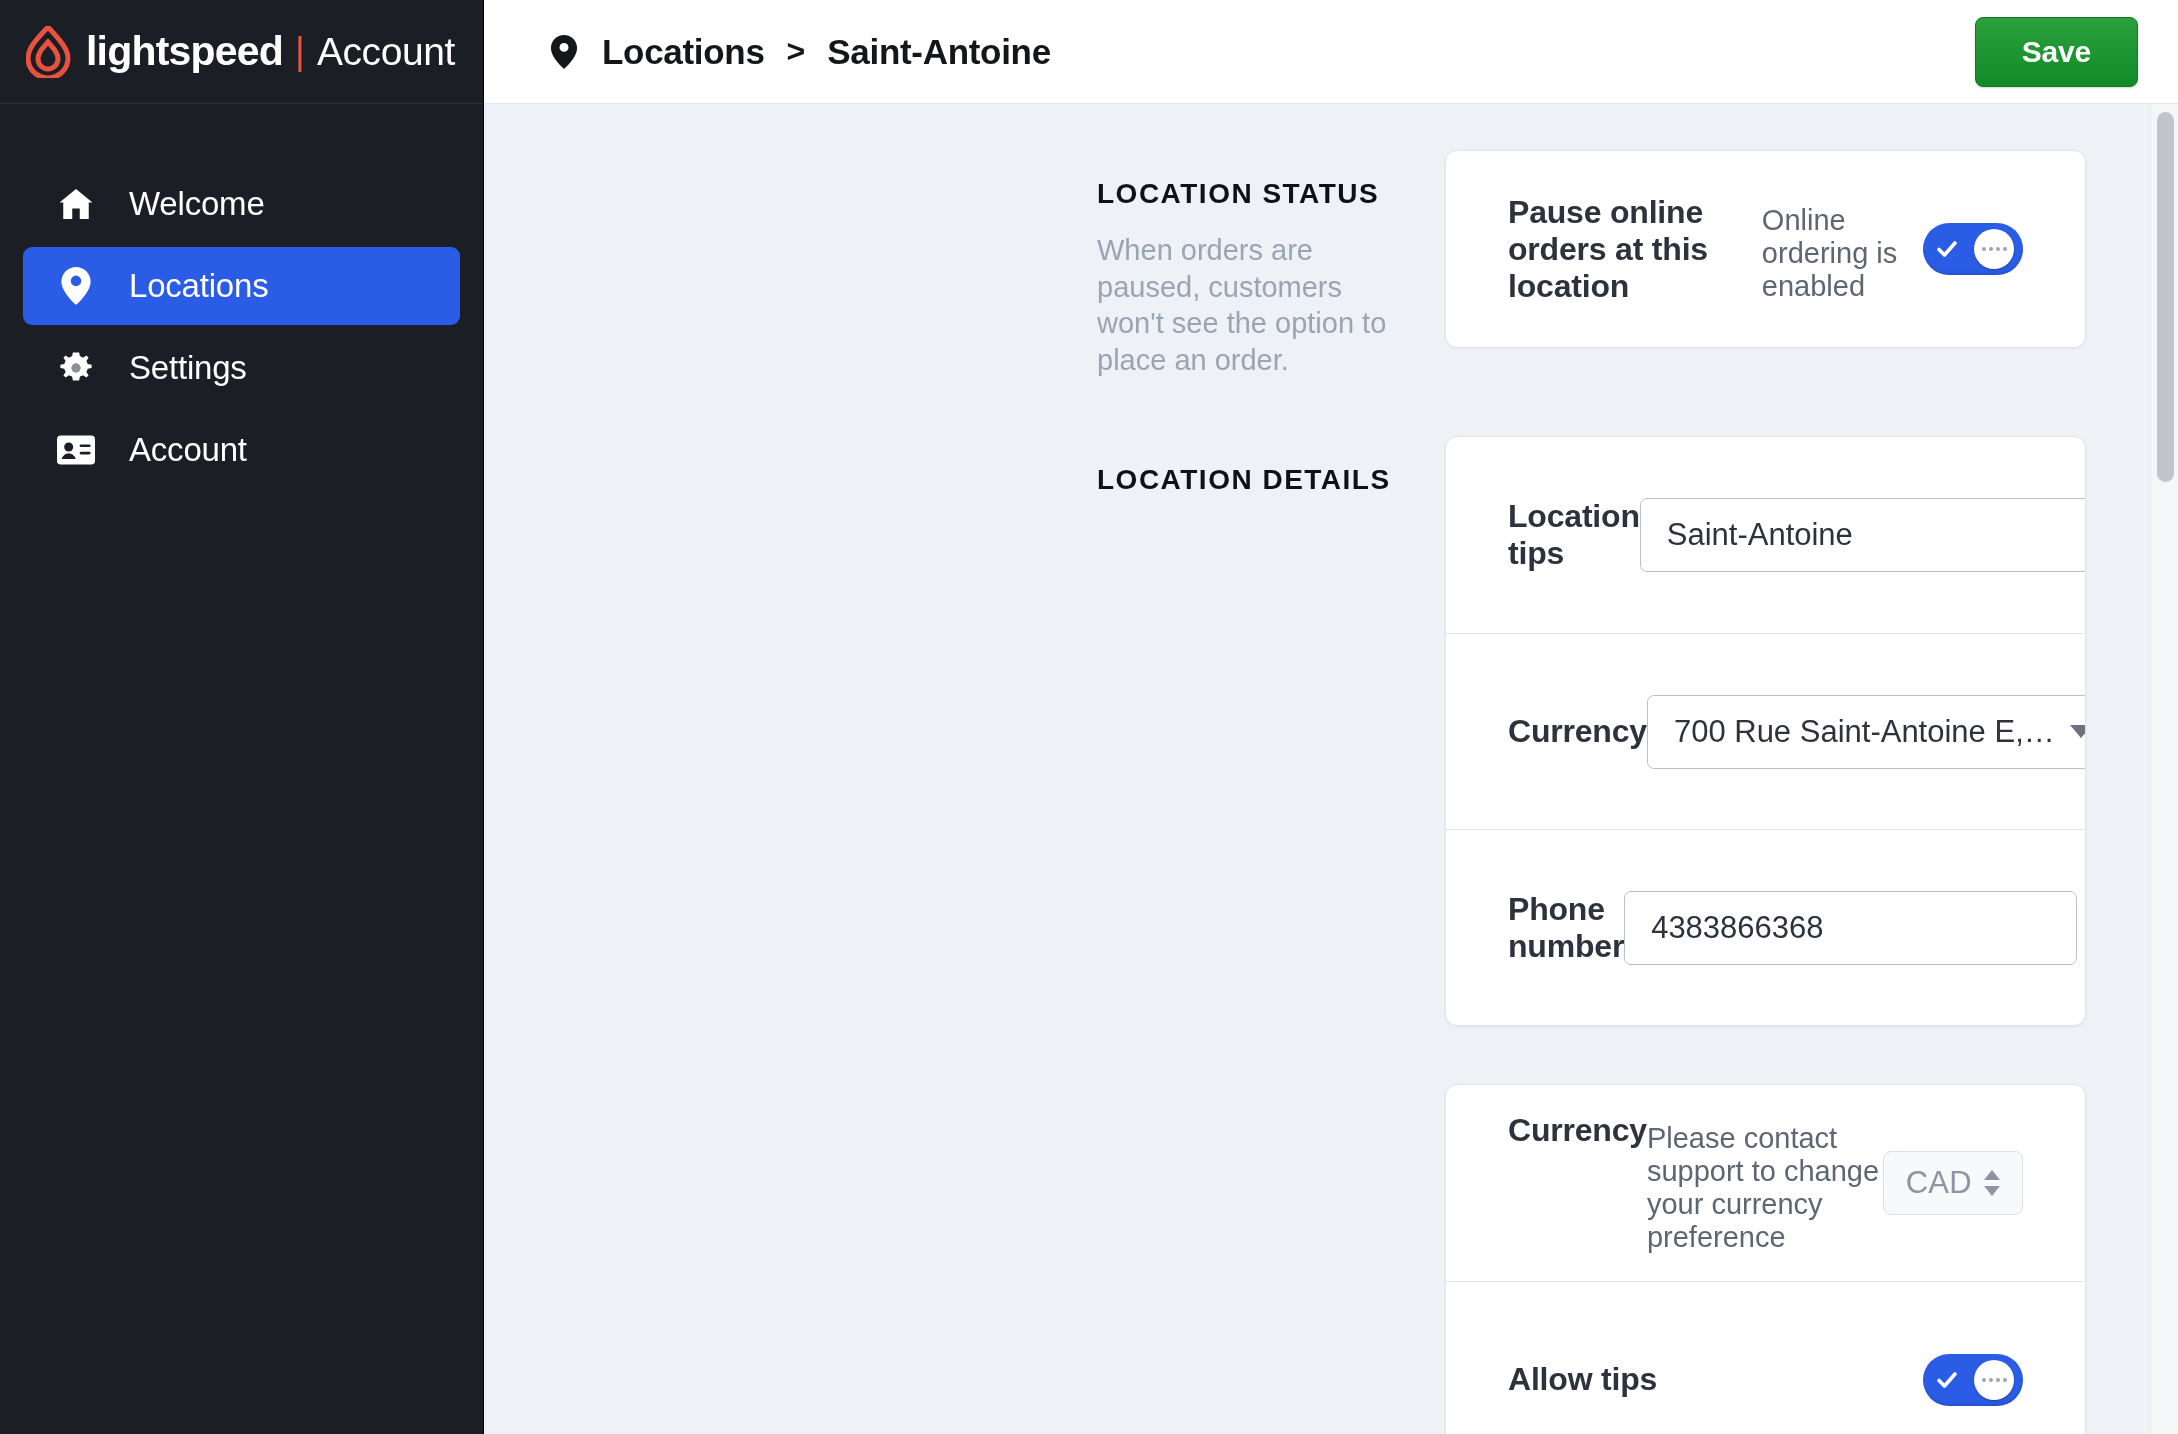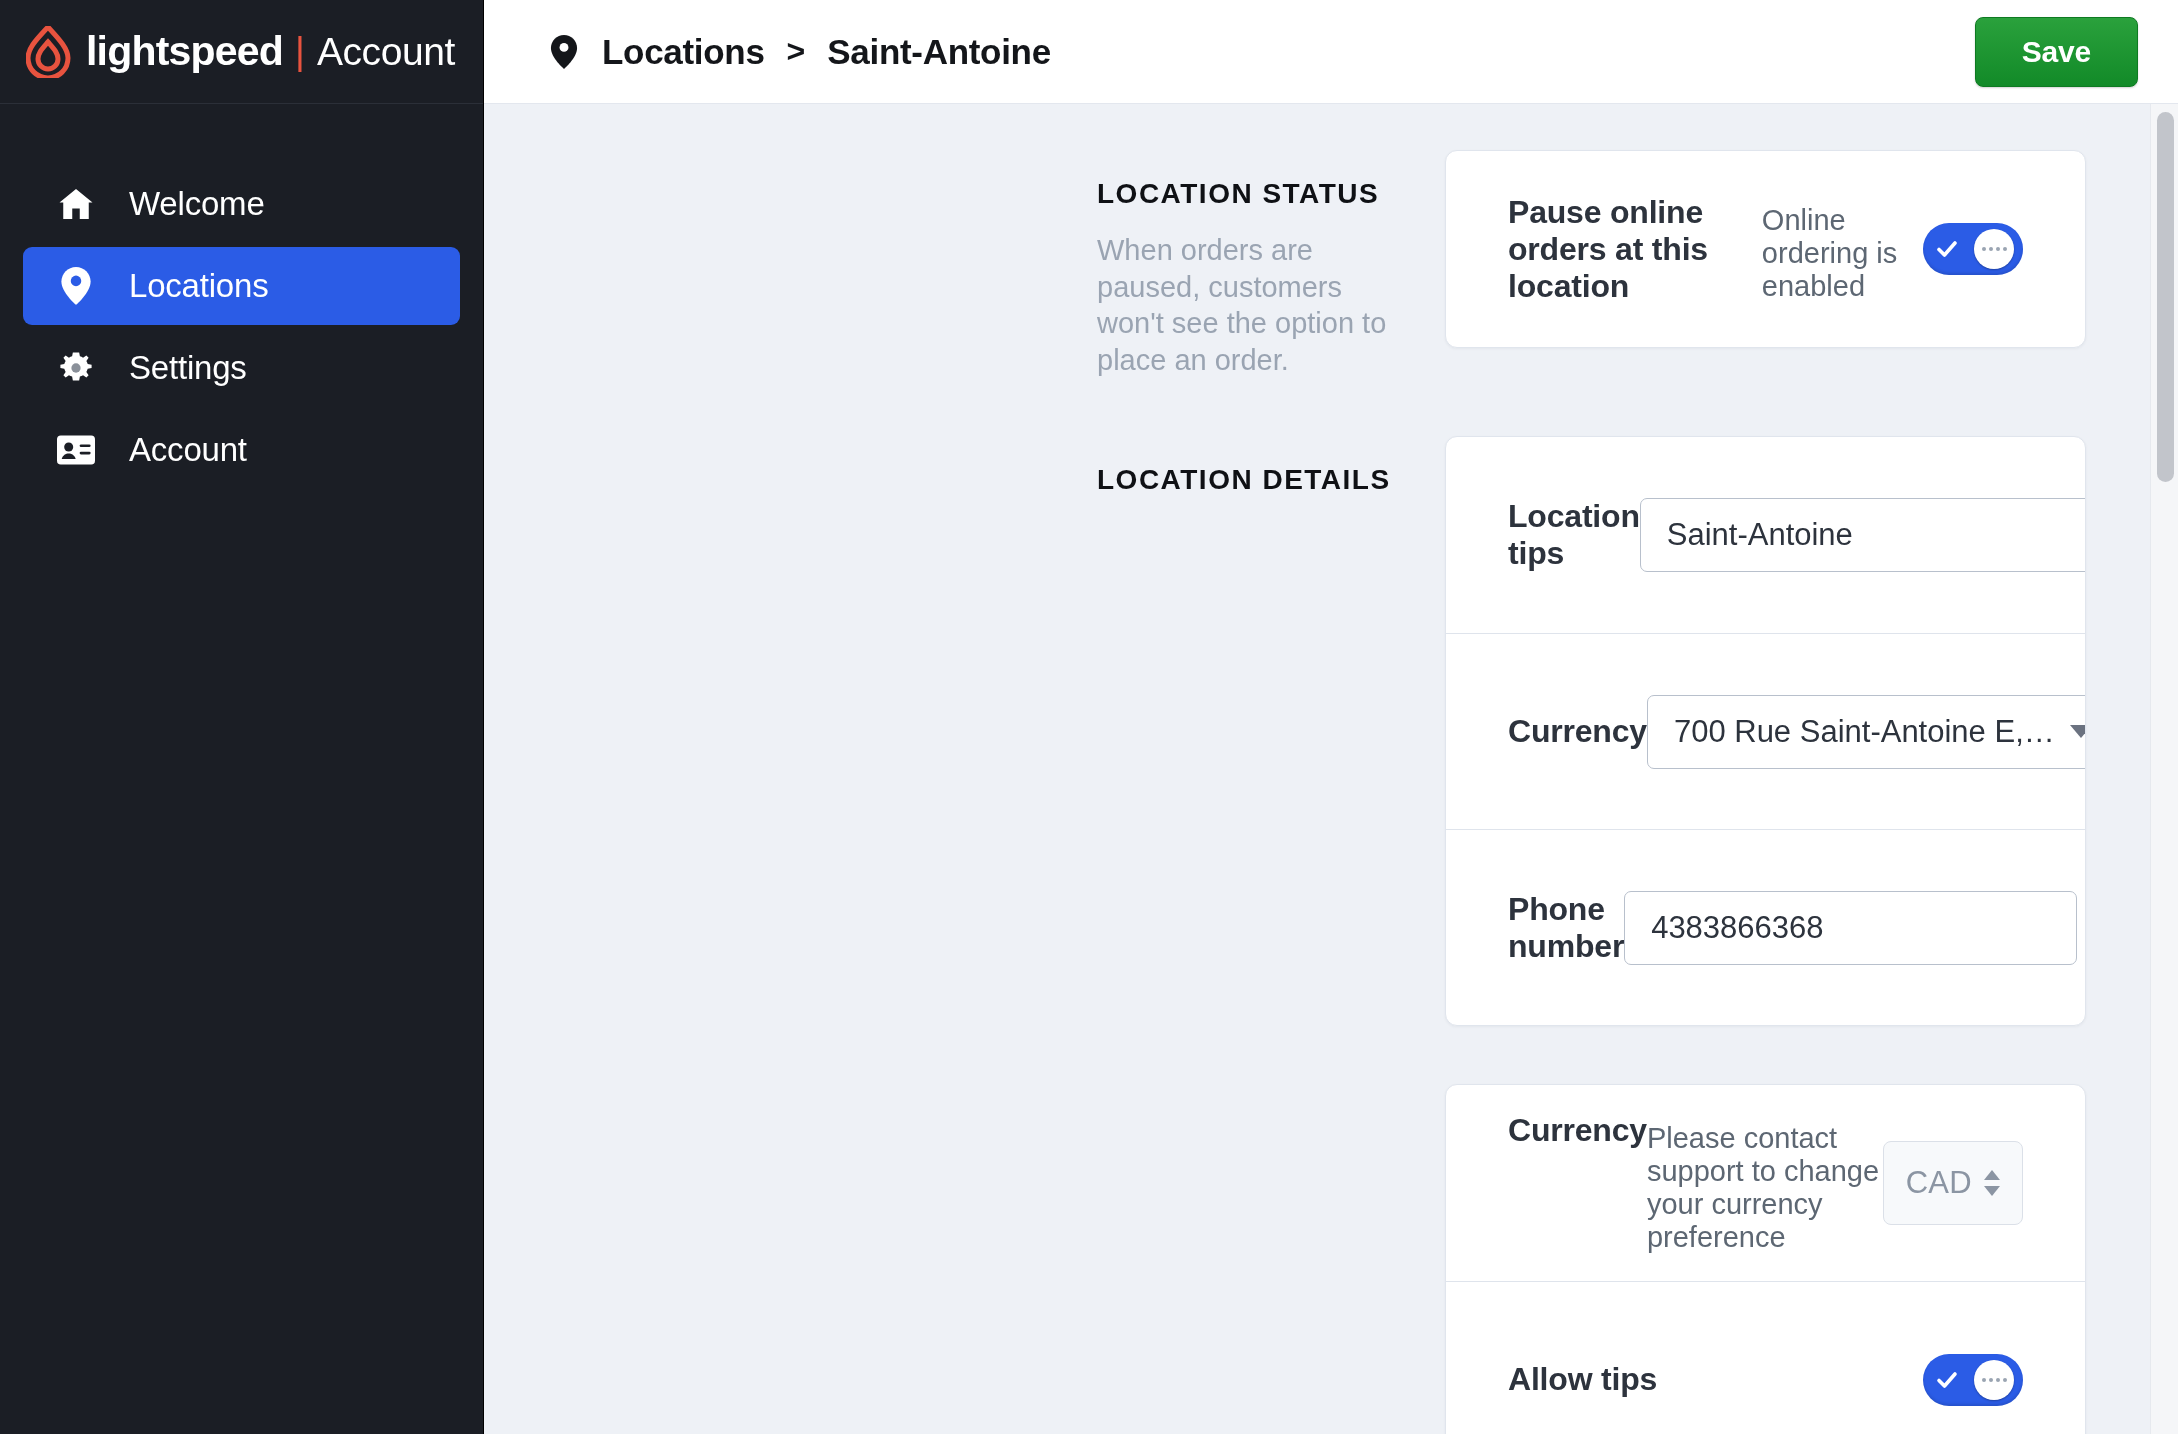--- a/index.html
+++ b/index.html
@@ -306,21 +306,21 @@
     width: 0; height: 0;
     border-left: 11px solid transparent;
     border-right: 11px solid transparent;
     border-top: 13px solid #6b7280;
     flex: none;
     margin-left: 14px;
   }
 
   .currency-select {
     min-width: 136px;
-    height: 84px;
+    height: 64px;
     border: 1px solid #dbe0e8;
     border-radius: 8px;
     background: #f7f9fb;
     display: flex;
     align-items: center;
     justify-content: center;
     gap: 12px;
     padding: 0 22px;
     cursor: default;
     flex: none;

